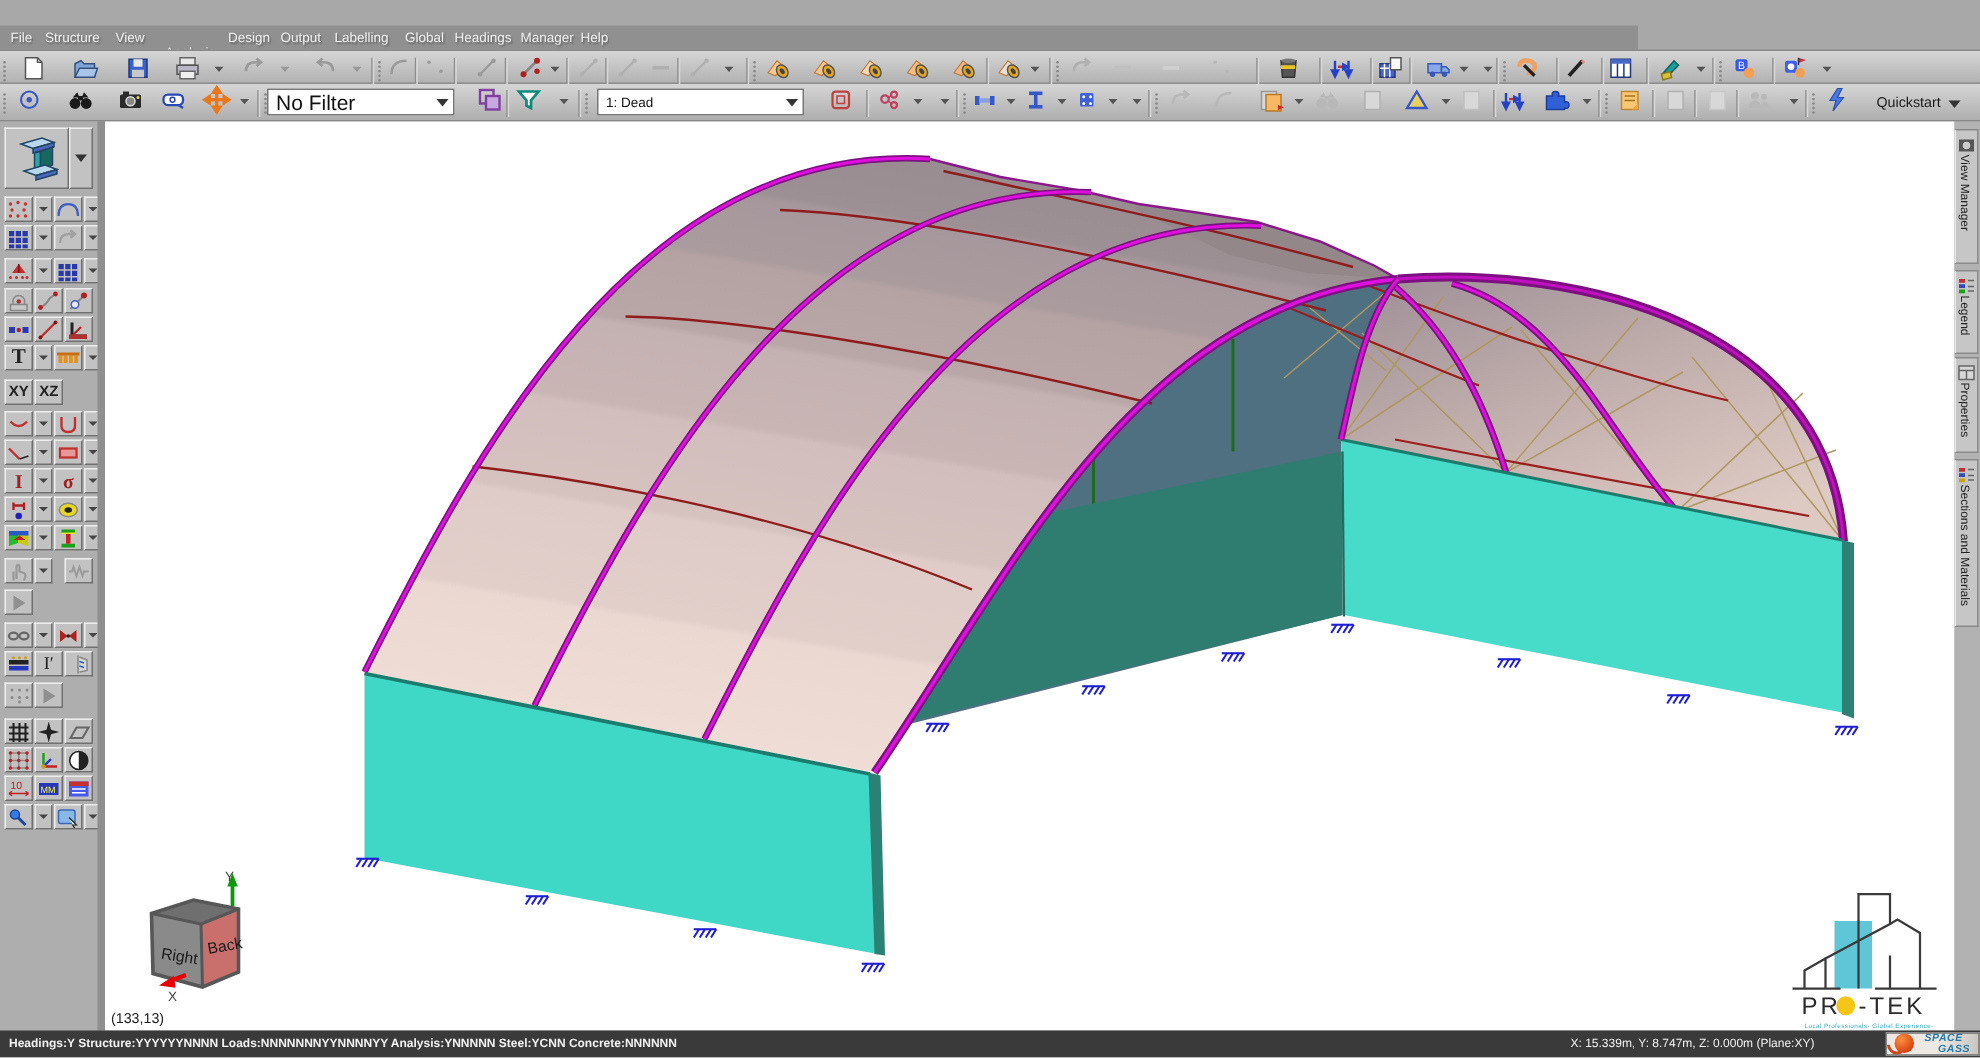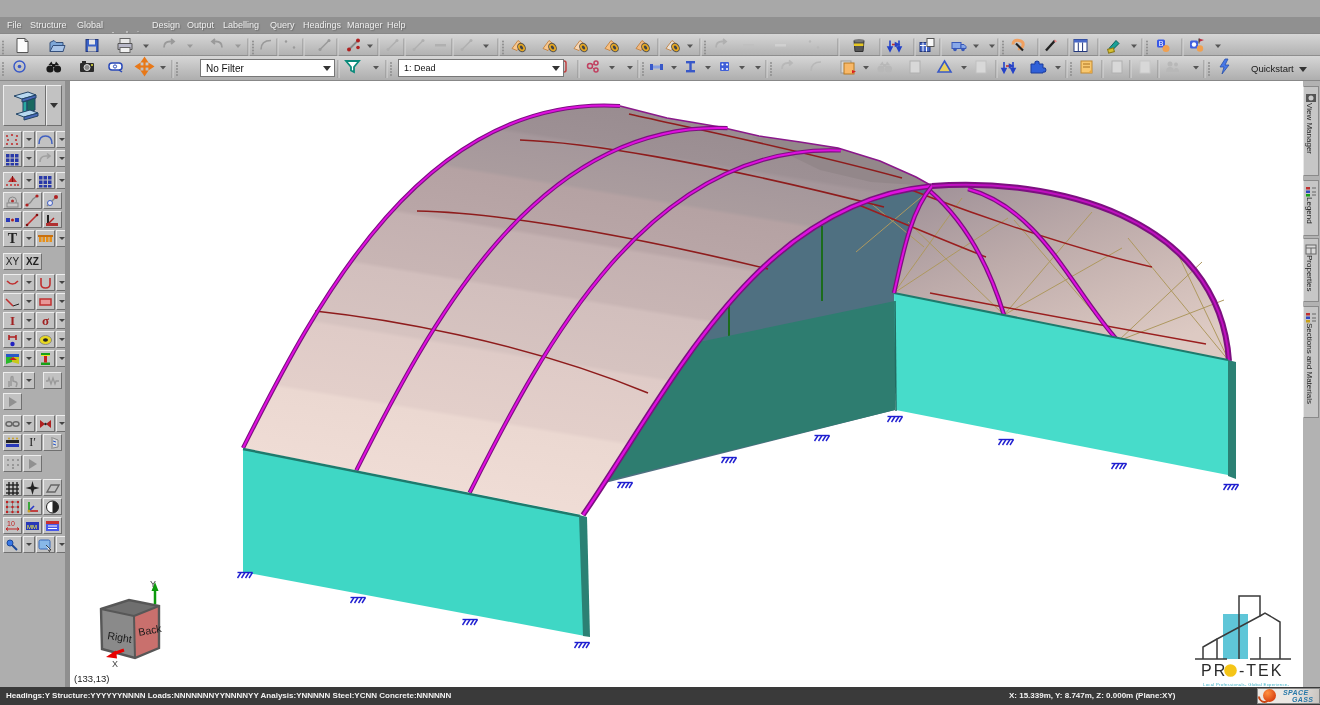--- a/index.html
+++ b/index.html
@@ -1,27 +1,27 @@
 <!DOCTYPE html>
 <html><head><meta charset="utf-8"><title>SPACE GASS</title>
 <style>
 html,body{margin:0;padding:0;width:1320px;height:705px;overflow:hidden;font-family:"Liberation Sans",sans-serif}
 *{box-sizing:border-box}
 </style></head>
 <body>
 <div style="position:relative;width:1320px;height:705px;background:#a8a8a8">
- <div style="position:absolute;left:0;top:17px;width:1320px;height:16px;background:#909090;font-size:9px">
+ <div style="position:absolute;left:0;top:17px;width:1092px;height:16px;background:#909090;font-size:9px">
       <span style="position:absolute;left:7px;top:3px;color:#efefef;text-shadow:1px 1px 1px #6a6a6a">File</span>
       <span style="position:absolute;left:30px;top:3px;color:#efefef;text-shadow:1px 1px 1px #6a6a6a">Structure</span>
-      <span style="position:absolute;left:77px;top:3px;color:#efefef;text-shadow:1px 1px 1px #6a6a6a">Global</span>
+      <span style="position:absolute;left:77px;top:3px;color:#efefef;text-shadow:1px 1px 1px #6a6a6a">View</span>
       <span style="position:absolute;left:110px;top:13px;color:#efefef;text-shadow:1px 1px 1px #6a6a6a">Analysis</span>
       <span style="position:absolute;left:152px;top:3px;color:#efefef;text-shadow:1px 1px 1px #6a6a6a">Design</span>
       <span style="position:absolute;left:187px;top:3px;color:#efefef;text-shadow:1px 1px 1px #6a6a6a">Output</span>
       <span style="position:absolute;left:223px;top:3px;color:#efefef;text-shadow:1px 1px 1px #6a6a6a">Labelling</span>
-      <span style="position:absolute;left:270px;top:3px;color:#efefef;text-shadow:1px 1px 1px #6a6a6a">Query</span>
+      <span style="position:absolute;left:270px;top:3px;color:#efefef;text-shadow:1px 1px 1px #6a6a6a">Global</span>
       <span style="position:absolute;left:303px;top:3px;color:#efefef;text-shadow:1px 1px 1px #6a6a6a">Headings</span>
       <span style="position:absolute;left:347px;top:3px;color:#efefef;text-shadow:1px 1px 1px #6a6a6a">Manager</span>
       <span style="position:absolute;left:387px;top:3px;color:#efefef;text-shadow:1px 1px 1px #6a6a6a">Help</span>
     </div>
  <div style="position:absolute;left:0;top:33px;width:1320px;height:23px;background:linear-gradient(#d6d6d6,#b2b2b2);border-top:1px solid #888;border-bottom:1px solid #8e8e8e">
       <svg width="1320" height="24" viewBox="0 0 1320 24" style="position:absolute;left:0px;top:0px">
         <g transform="translate(0,2.5)">
           <circle cx="3" cy="5" r="0.9" fill="#888"></circle>
           <circle cx="3" cy="8" r="0.9" fill="#888"></circle>
           <circle cx="3" cy="11" r="0.9" fill="#888"></circle>
@@ -509,22 +509,22 @@
             <line x1="1205" y1="2" x2="1205" y2="20" stroke="#d8d8d8"></line>
           </g>
           <circle cx="1209" cy="5" r="0.9" fill="#888"></circle>
           <circle cx="1209" cy="8" r="0.9" fill="#888"></circle>
           <circle cx="1209" cy="11" r="0.9" fill="#888"></circle>
           <circle cx="1209" cy="14" r="0.9" fill="#888"></circle>
           <circle cx="1209" cy="17" r="0.9" fill="#888"></circle>
           <path transform="translate(1216,0)" d="M9 1 L4 9 L8 9 L6 16 L13 7 L9 7 L12 1 Z" fill="#4878e8" stroke="#2850a8" stroke-width="0.8"></path>
         </g>
       </svg>
-      <div style="position:absolute;left:200px;top:3px;width:135px;height:18px;background:#fff;border:1px solid #777;font-size:10px;line-height:17px;padding-left:5px;color:#111">No Filter<span style="position:absolute;right:3px;top:6px;width:0;height:0;border-left:4px solid transparent;border-right:4px solid transparent;border-top:5px solid #333"></span></div>
-      <div style="position:absolute;left:398px;top:3px;width:166px;height:18px;background:#fff;border:1px solid #777;font-size:9px;line-height:17px;padding-left:5px;color:#111">1: Dead<span style="position:absolute;right:3px;top:6px;width:0;height:0;border-left:4px solid transparent;border-right:4px solid transparent;border-top:5px solid #333"></span></div>
+      <div style="position:absolute;left:178px;top:3px;width:125px;height:18px;background:#fff;border:1px solid #777;font-size:14px;line-height:17px;padding-left:5px;color:#111">No Filter<span style="position:absolute;right:3px;top:6px;width:0;height:0;border-left:4px solid transparent;border-right:4px solid transparent;border-top:5px solid #333"></span></div>
+      <div style="position:absolute;left:398px;top:3px;width:138px;height:18px;background:#fff;border:1px solid #777;font-size:9px;line-height:17px;padding-left:5px;color:#111">1: Dead<span style="position:absolute;right:3px;top:6px;width:0;height:0;border-left:4px solid transparent;border-right:4px solid transparent;border-top:5px solid #333"></span></div>
       <div style="position:absolute;left:1251px;top:4px;height:18px;line-height:18px;font-size:9.5px;color:#1a1a1a">Quickstart</div>
       <div style="position:absolute;left:1299px;top:11px;width:0;height:0;border-left:4px solid transparent;border-right:4px solid transparent;border-top:5px solid #333"></div>
     </div>
  <div style="position:absolute;left:0;top:81px;width:65px;height:606px;background:#aeaeae">
       <div style="position:absolute;left:3px;top:4px;width:43px;height:41px;background:#c2c2c2;border-top:1px solid #ededed;border-left:1px solid #ededed;border-right:1px solid #707070;border-bottom:1px solid #707070;display:flex;align-items:center;justify-content:center;overflow:hidden">
         <svg width="34" height="34" viewBox="0 0 34 34">
           <polygon points="6,7 20,3 28,6 14,10" fill="#b8d8f0" stroke="#246"></polygon>
           <polygon points="14,10 28,6 28,9 14,13" fill="#4868b8" stroke="#246"></polygon>
           <polygon points="15,13 19,12 19,24 15,25" fill="#28a8a0" stroke="#246"></polygon>
           <polygon points="19,12 27,9 27,21 19,24" fill="#186860" stroke="#246"></polygon>
@@ -689,21 +689,21 @@
             <rect x="9" y="6" width="2.5" height="5"></rect>
             <rect x="12.5" y="6" width="2.5" height="5"></rect>
             <rect x="1" y="4" width="15" height="2" fill="#c87010"></rect>
           </g>
         </svg>
       </div>
       <div style="position:absolute;left:56px;top:149px;width:12px;height:17px;background:#c2c2c2;border-top:1px solid #ededed;border-left:1px solid #ededed;border-right:1px solid #707070;border-bottom:1px solid #707070;display:flex;align-items:center;justify-content:center;overflow:hidden">
         <span style="width:0;height:0;border-left:3px solid transparent;border-right:3px solid transparent;border-top:3.5px solid #444"></span>
       </div>
       <div style="position:absolute;left:3px;top:172px;width:19px;height:17px;background:#c2c2c2;border-top:1px solid #ededed;border-left:1px solid #ededed;border-right:1px solid #707070;border-bottom:1px solid #707070;display:flex;align-items:center;justify-content:center;overflow:hidden">
-        <span style="font-size:10px;font-weight:normal;color:#222">XY</span>
+        <span style="font-size:10px;font-weight:bold;color:#222">XY</span>
       </div>
       <div style="position:absolute;left:23px;top:172px;width:19px;height:17px;background:#c2c2c2;border-top:1px solid #ededed;border-left:1px solid #ededed;border-right:1px solid #707070;border-bottom:1px solid #707070;display:flex;align-items:center;justify-content:center;overflow:hidden">
         <span style="font-size:10px;font-weight:bold;color:#222">XZ</span>
       </div>
       <div style="position:absolute;left:3px;top:193px;width:19px;height:17px;background:#c2c2c2;border-top:1px solid #ededed;border-left:1px solid #ededed;border-right:1px solid #707070;border-bottom:1px solid #707070;display:flex;align-items:center;justify-content:center;overflow:hidden">
         <svg width="17" height="15" viewBox="0 0 17 15">
           <path d="M3 6 Q8.5 12 14 6" fill="none" stroke="#c03030" stroke-width="1.6"></path>
         </svg>
       </div>
       <div style="position:absolute;left:23px;top:193px;width:12px;height:17px;background:#c2c2c2;border-top:1px solid #ededed;border-left:1px solid #ededed;border-right:1px solid #707070;border-bottom:1px solid #707070;display:flex;align-items:center;justify-content:center;overflow:hidden">
@@ -1222,19 +1222,19 @@
             <rect x="1" y="8" width="4" height="2.5" fill="#c8a018"></rect>
             <line x1="7" y1="2" x2="11" y2="2" stroke="#666"></line>
             <line x1="7" y1="6" x2="11" y2="6" stroke="#666"></line>
             <line x1="7" y1="9" x2="11" y2="9" stroke="#666"></line>
           </svg></div>
         <div style="position:absolute;left:1px;top:16px;font-size:8px;color:#222;writing-mode:vertical-rl;white-space:nowrap">Sections and Materials</div>
       </div>
     </div>
  <div style="position:absolute;left:0;top:687px;width:1320px;height:18px;background:#3a3a3a">
    <div style="position:absolute;left:6px;top:4px;font-size:8px;font-weight:bold;color:#f2f2f2">Headings:Y Structure:YYYYYYNNNN Loads:NNNNNNNYYNNNNYY Analysis:YNNNNN Steel:YCNN Concrete:NNNNNN</div>
-   <div style="position:absolute;left:1009px;top:4px;font-size:8px;font-weight:bold;color:#f2f2f2">X: 15.339m, Y: 8.747m, Z: 0.000m (Plane:XY)</div>
+   <div style="position:absolute;left:1047px;top:4px;font-size:8px;font-weight:normal;color:#f2f2f2">X: 15.339m, Y: 8.747m, Z: 0.000m (Plane:XY)</div>
    <div style="position:absolute;left:1257px;top:1px;width:63px;height:16px;background:linear-gradient(100deg,#ece8e4 55%,#c8c4c0);border:1px solid #888">
      <div style="position:absolute;left:0px;top:1px;width:13px;height:13px;border-radius:50%;border:2.5px solid #c84818;border-top-color:transparent;border-right-color:transparent;transform:rotate(-45deg)"></div>
      <div style="position:absolute;left:5px;top:0px;width:13px;height:13px;border-radius:50%;background:radial-gradient(circle at 35% 30%,#ff9040,#d84010 75%)"></div>
      <div style="position:absolute;left:25px;top:1px;font-size:7px;font-weight:bold;color:#2878a8;font-style:italic;line-height:6.5px;letter-spacing:0.4px">SPACE<br><span style="margin-left:9px">GASS</span></div>
    </div>
  </div>
 </div>
 </body></html>

